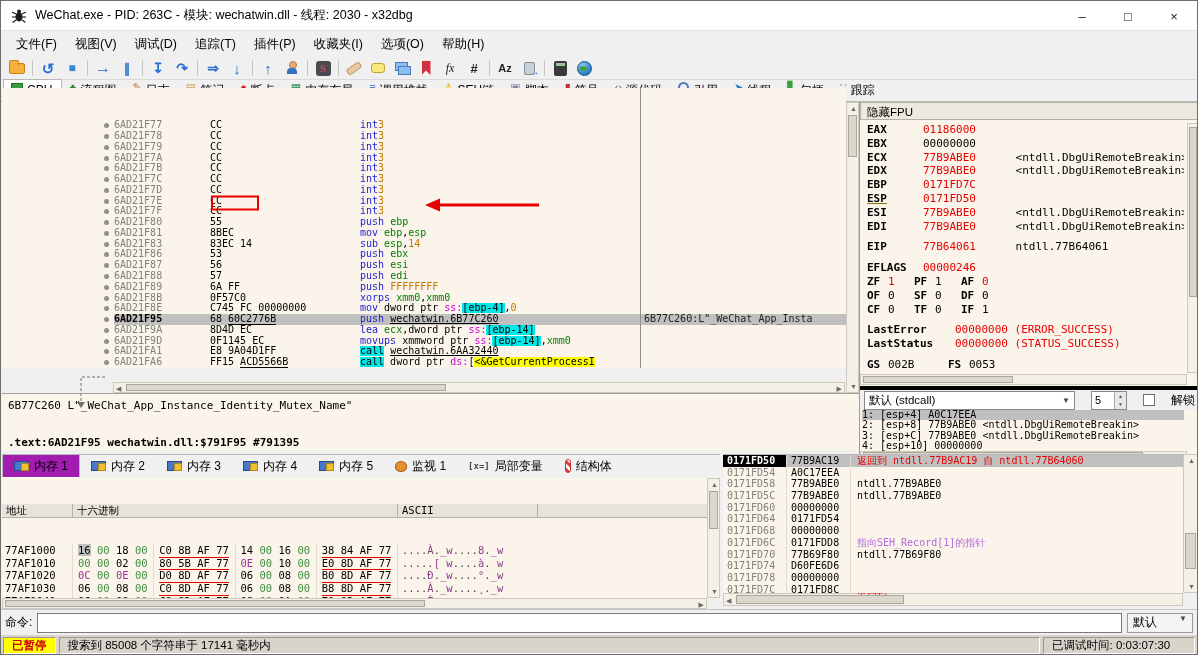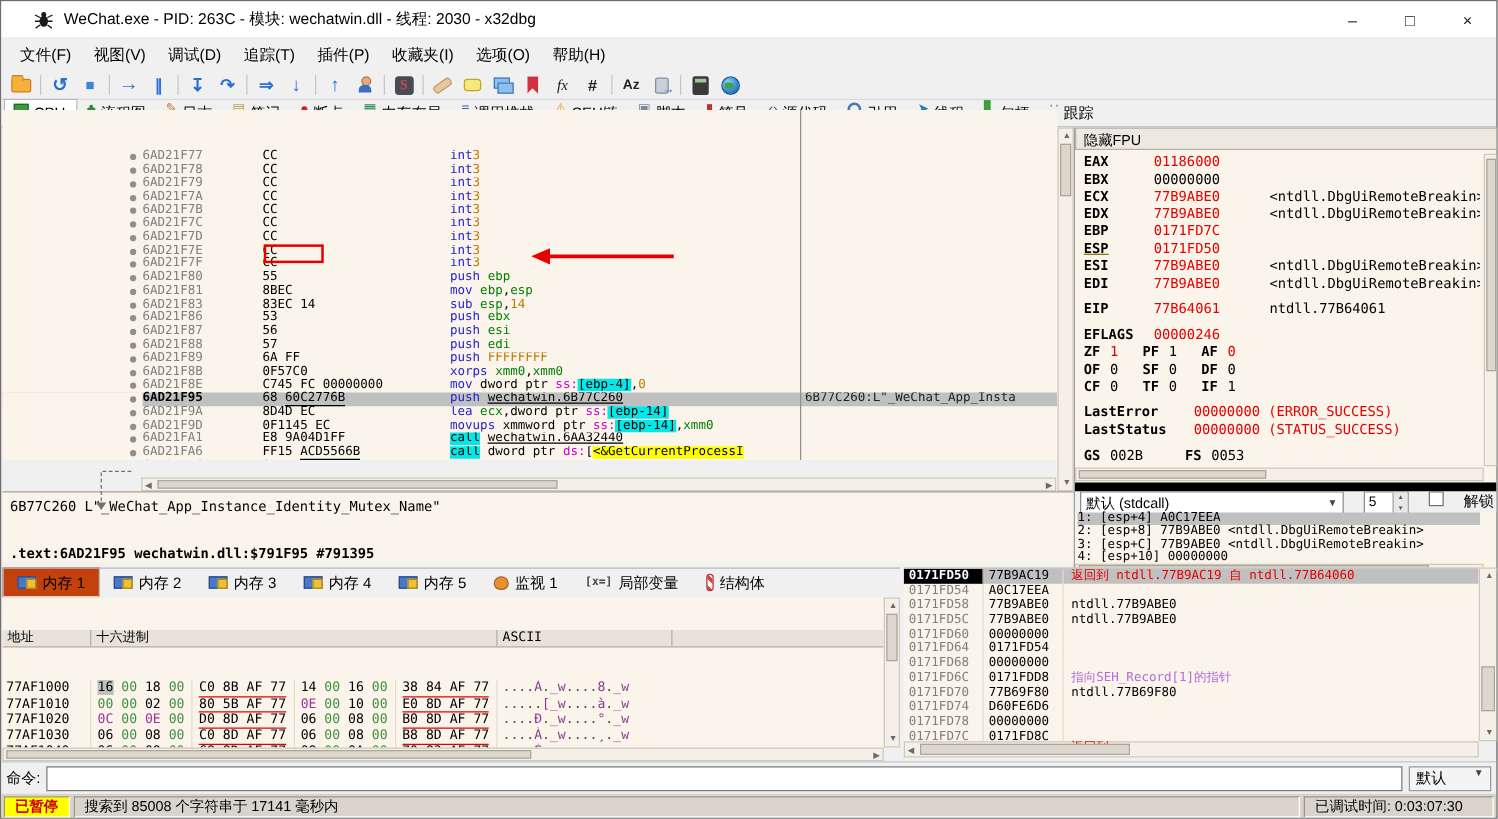--- a/index.html
+++ b/index.html
@@ -5,21 +5,21 @@
   * { margin:0; padding:0; box-sizing:border-box; }
   html,body { background:#888; }
   .window {
     position:relative; width:1198px; height:655px; background:#F0F0F0;
     border:1px solid #6E6E6E; overflow:hidden;
     font-family:"Liberation Sans", sans-serif; color:#000;
   }
 
   
   .titlebar { position:absolute; left:0; top:0; right:0; height:30px; background:#FFFFFF;
-    display:flex; align-items:center; padding-left:26px; border-bottom:1px solid #E4E4E4;}
+    display:flex; align-items:center; padding-left:10px; border-bottom:1px solid #E4E4E4;}
   .title-text { font-size:12.5px; margin-left:8px; }
   .wincontrols { position:absolute; right:0; top:0; height:30px; display:flex; }
   .winbtn { width:46px; height:30px; display:flex; align-items:center; justify-content:center;
     font-size:13px; color:#222; }
 
   
   .menubar { position:absolute; left:0; top:30px; right:0; height:26px; background:#F0F0F0;
     display:flex; align-items:center; padding-left:6px; font-size:12.5px; }
   .menu-item { padding:4px 9px; }
   .menu-date { color:#9C9C9C; font-family:"DejaVu Sans Mono",monospace; font-size:11.5px; margin-left:6px;margin-top:48px; }
@@ -115,41 +115,41 @@
   .rval { display:inline-block; min-width:86px; }
   .red { color:var(--red); }
   .fn { display:inline-block; width:21px; font-weight:bold;}
   .fv { display:inline-block; width:14px; }
   .fv.w { width:48px; }
   .fpair { display:inline-block; margin-right:12px; }
 
   .reg-vscroll { left:327px; top:21px; width:12px; height:250px; }
   .reg-hscroll { left:0; top:272px; width:327px; height:11px; }
   .callconv { position:absolute; left:0; top:284px; width:339px; height:24px; background:#F0F0F0;
-    border-top:7px solid #000000; display:flex; align-items:flex-start; gap:16px; padding:0 4px; }
+    border-top:4px solid #000000; display:flex; align-items:center; gap:16px; padding:0 4px; }
   .combo { flex:1; height:19px; background:#FFF; border:1px solid #8A8A8A; font-size:11.5px;
     display:flex; align-items:center; padding:0 4px; justify-content:space-between;}
   .combo .car { font-size:8px; color:#444; }
   .spinner { width:36px; height:19px; background:#FFF; border:1px solid #8A8A8A; display:flex; }
   .spinner .sval { flex:1; font-size:11px; padding:2px 3px; }
   .spinner .sarrows { width:12px; display:flex; flex-direction:column; background:#E8E8E8; border-left:1px solid #AAA;}
   .spinner .sarrows span { flex:1; font-size:5px; color:#555; text-align:center; line-height:1.6;}
   .chk { width:12px; height:12px; background:#FFF; border:1px solid #707070; }
   .chklabel { font-size:12px; }
   .args { position:absolute; left:2px; right:14px; top:308px; height:41px;
     font:10px/10.25px "DejaVu Sans Mono", monospace; white-space:pre; }
   .argrow { height:10.25px; }
   .argrow.sel { background:#C0C0C0; }
   .args-hscroll { left:0; top:349px; width:327px; height:6px; }
 
   
   .memtabs { position:absolute; left:1px; top:453px; width:718px; height:24px; background:#F0F0F0;
     display:flex; align-items:flex-end; border-top:1px solid #B8B8B8; }
   .memtab { display:flex; align-items:center; gap:5px; font-size:12px; padding:3px 11px; height:24px; }
-  .memtab.active { background:#c2410c; border:1px solid #B8B8B8; border-bottom:1px solid #FFF; }
+  .memtab.active { background:#a21caf; border:1px solid #B8B8B8; border-bottom:1px solid #FFF; }
 
   .dump { position:absolute; left:1px; top:477px; width:705px; height:123px; background:var(--cream);
     overflow:hidden; font:10.5px/12.9px "DejaVu Sans Mono", monospace; white-space:pre; }
   .dumphead { display:flex; height:14px; background:#E7E3DA; border-bottom:1px solid #B5B1A8; font-size:10.5px; }
   .dh-addr { width:70px; padding-left:4px; }
   .dh-hex { width:325px; padding-left:4px; border-left:1px solid #B5B1A8;}
   .dh-ascii { width:140px; padding-left:4px; border-left:1px solid #B5B1A8;}
   .dh-rest { flex:1; border-left:1px solid #B5B1A8;}
   .dumprow { display:flex; height:12.9px; }
   .dc-addr { width:70px; padding-left:3px; flex:none;}

